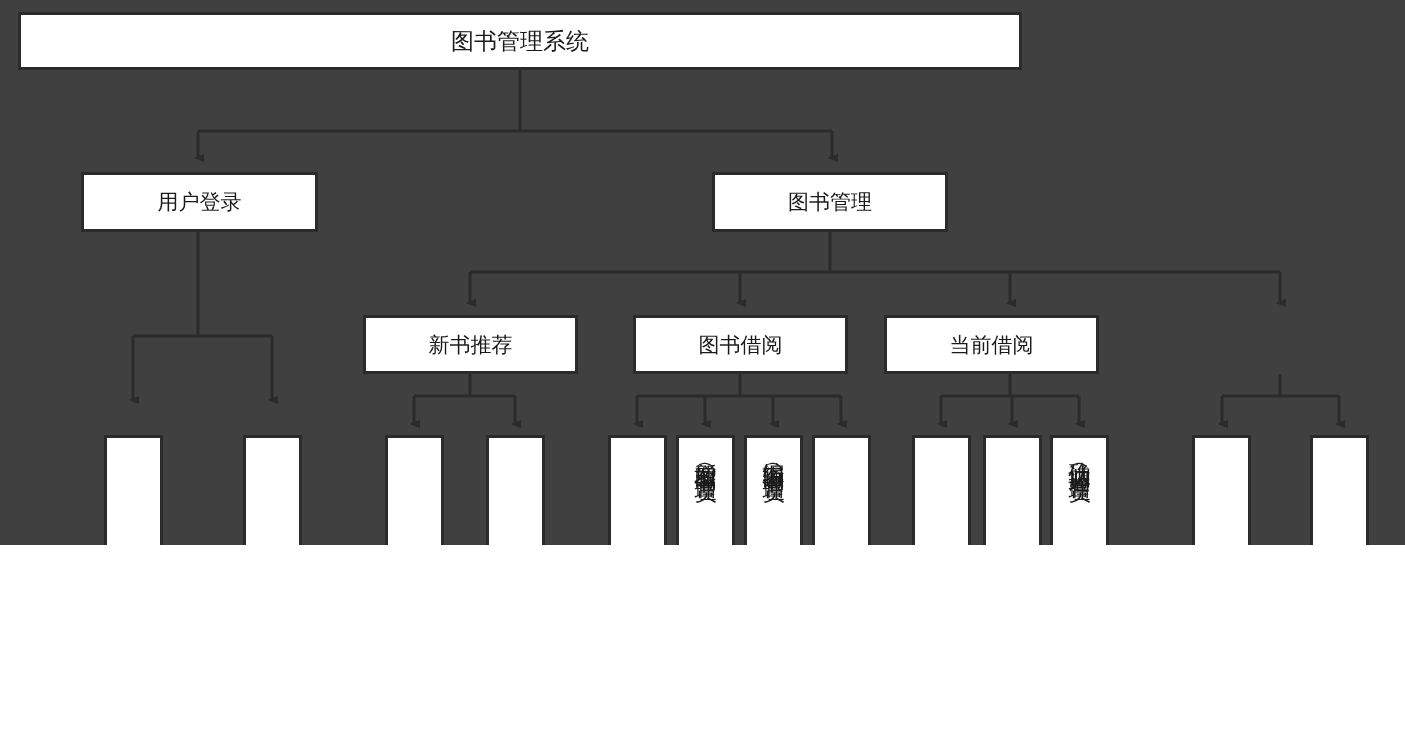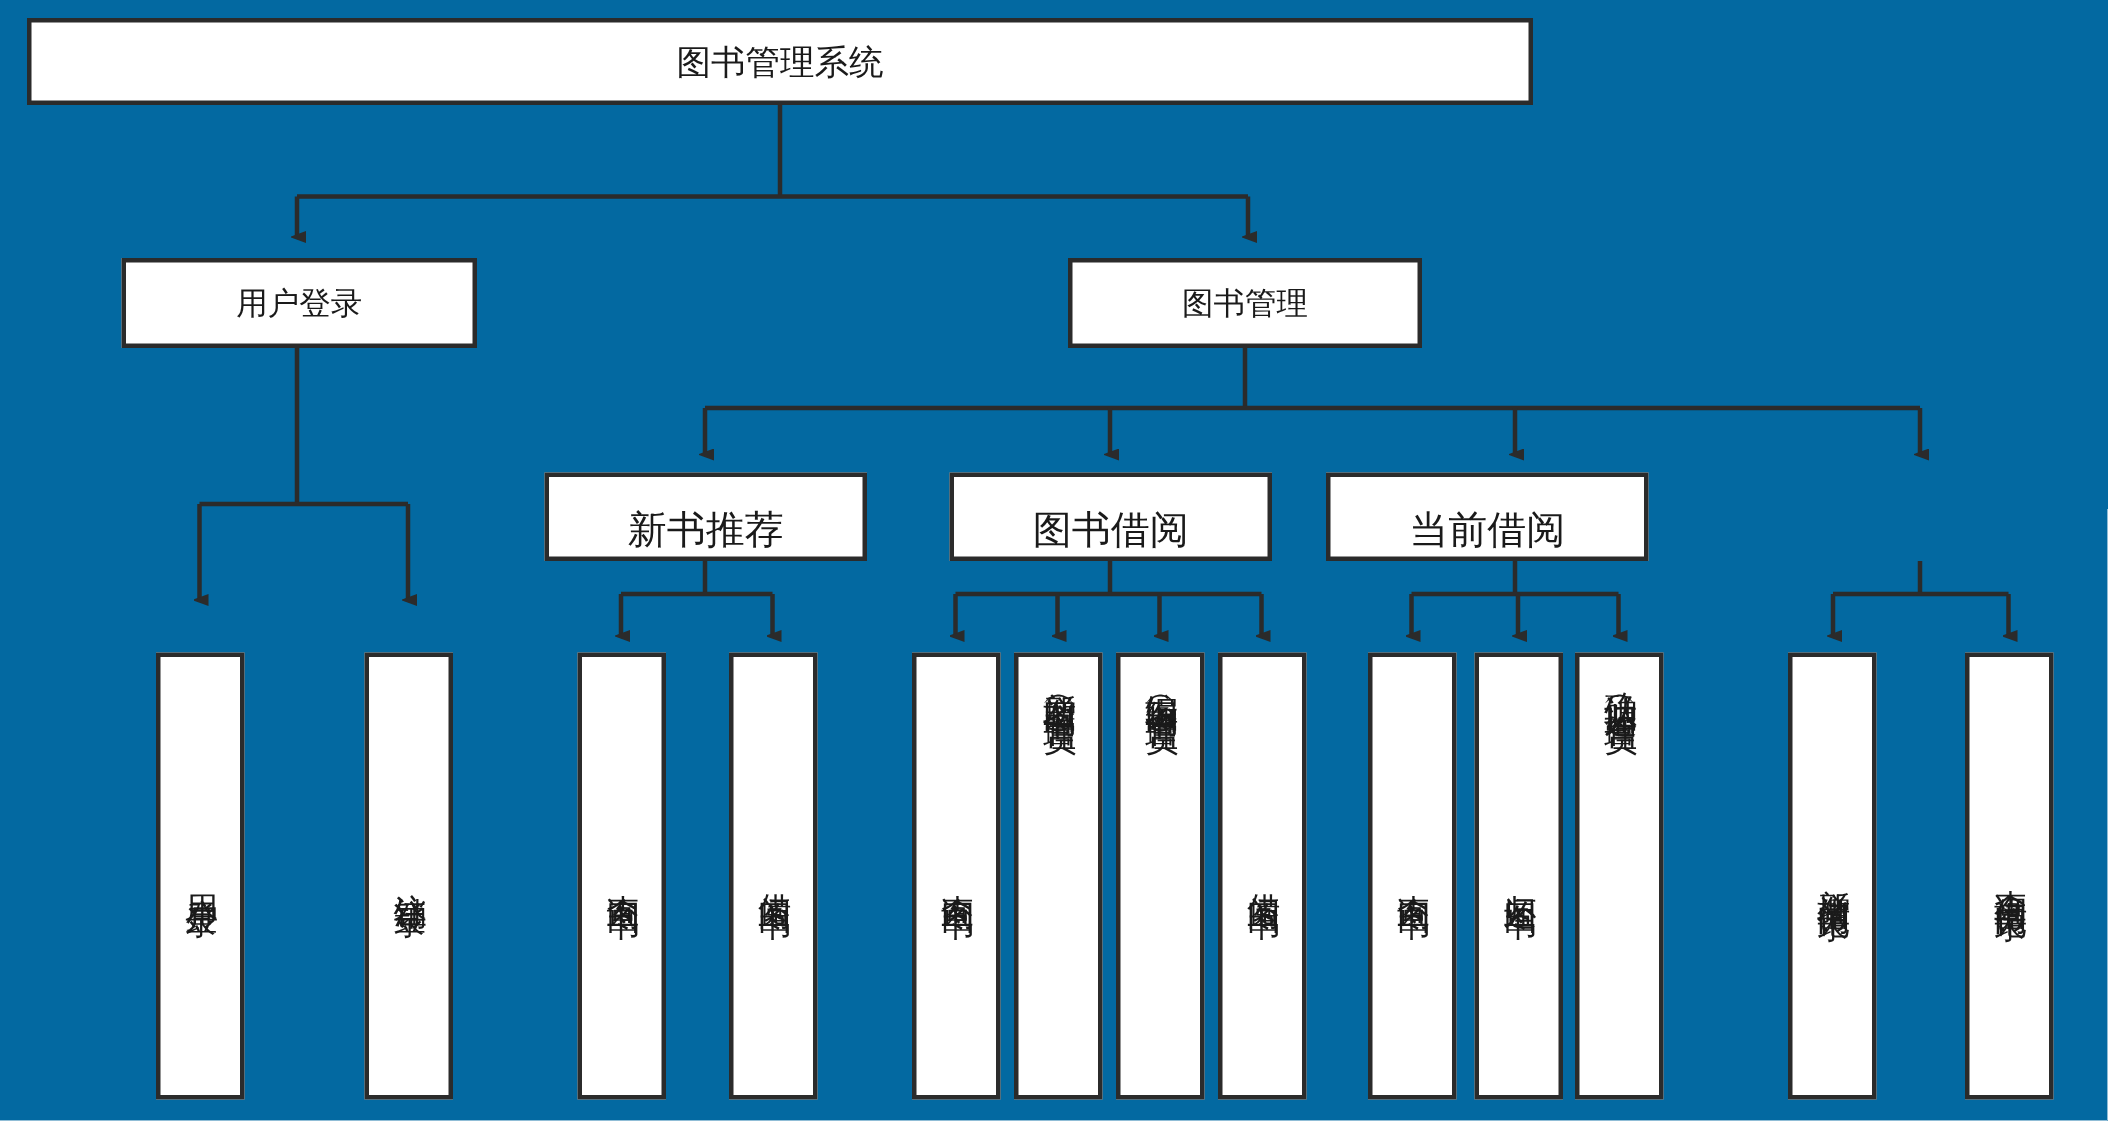--- a/index.html
+++ b/index.html
@@ -6,22 +6,22 @@
     margin: 0;
     padding: 0;
     background: #ffffff;
   }
   body {
     font-family: "DejaVu Sans", "Liberation Sans", sans-serif;
   }
   #canvas {
     position: relative;
     width: 1405px;
-    height: 747px;
-    background: #0369a1;
+    height: 545px;
+    background: #404040;
     overflow: hidden;
   }
   #wires {
     position: absolute;
     left: 0;
     top: 0;
     width: 1405px;
     height: 747px;
     pointer-events: none;
   }
@@ -36,22 +36,21 @@
     color: #1a1a1a;
     z-index: 2;
   }
   .node.level0 {
     font-size: 23px;
   }
   .node.level1 {
     font-size: 21px;
   }
   .node.level2 {
-    font-size: 26px;
-    align-items: flex-end;
+    font-size: 21px;
   }
   
   .node.leaf {
     border-width: 3px;
     align-items: flex-start;
     justify-content: center;
     padding-top: 6px;
   }
   .vtext {
     writing-mode: vertical-rl;

